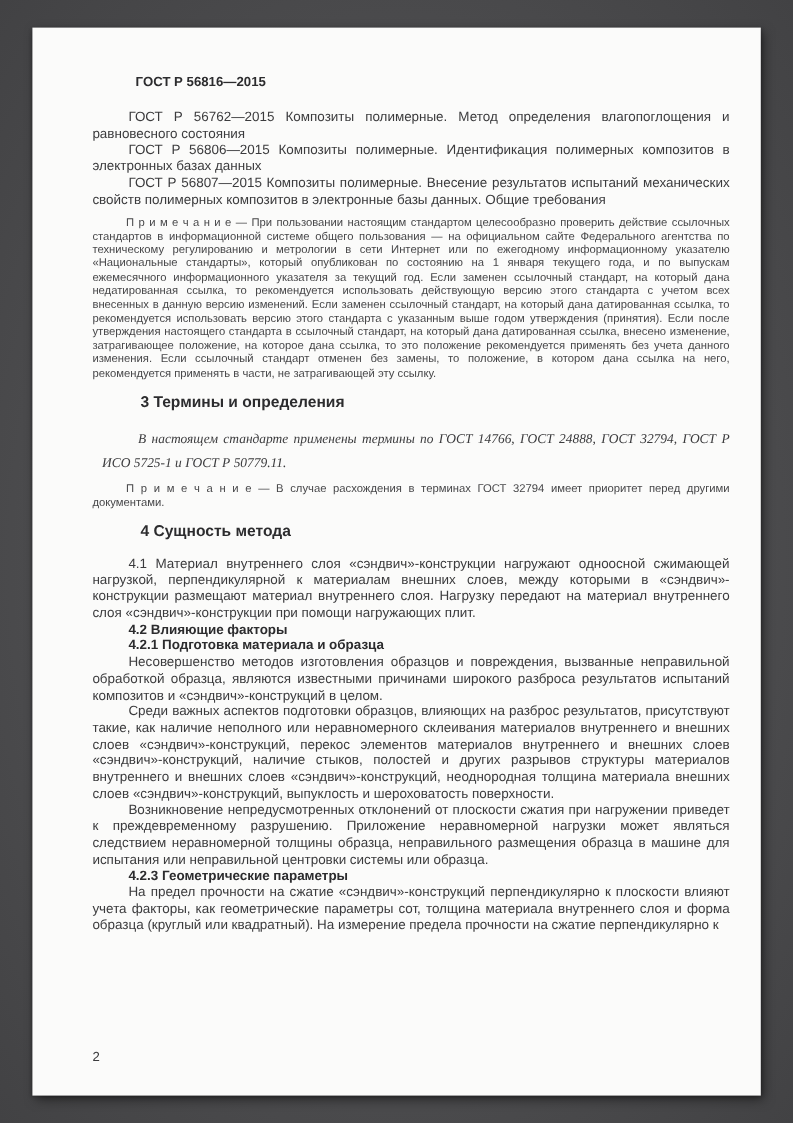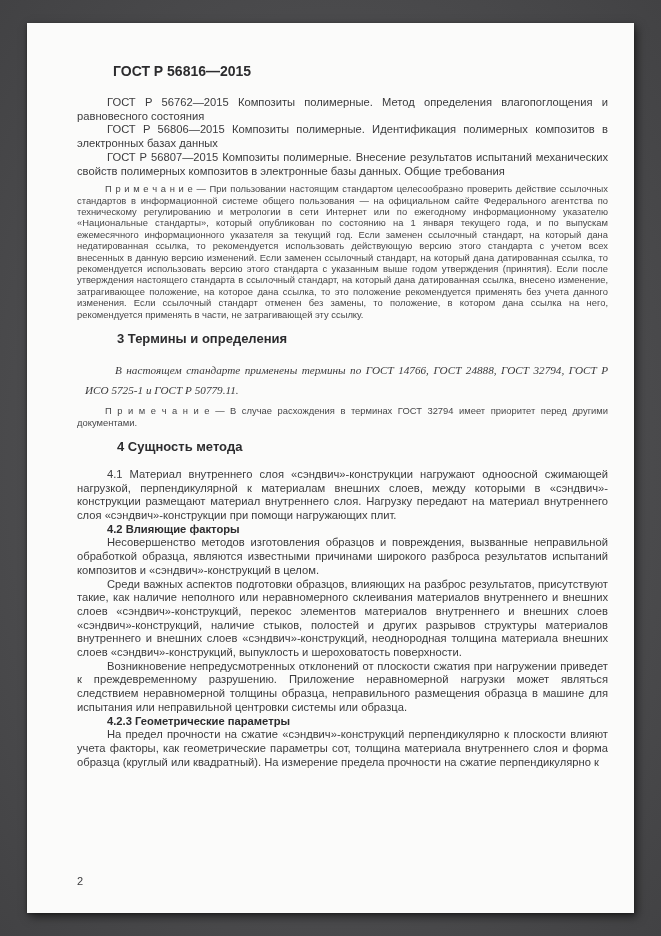--- a/index.html
+++ b/index.html
@@ -22,21 +22,21 @@
     width: 607px;
     height: 890px;
     background: #fbfbfa;
     box-shadow: 3px 4px 9px rgba(0,0,0,0.5), 0 1px 3px rgba(0,0,0,0.35);
     padding: 40px 26px 0 50px;
     overflow: hidden;
     color: #3b3b3d;
   }
   .doc-header {
     font-weight: bold;
-    font-size: 14px;
+    font-size: 11px;
     color: #2c2c2e;
     margin-bottom: 17px;
     padding-left: 36px;
   }
   .para {
     font-size: 11.2px;
     line-height: 13.7px;
     text-align: justify;
     text-indent: 30px;
     color: #3b3b3d;
@@ -102,20 +102,21 @@
 
     <p class="italic-para">В настоящем стандарте применены термины по ГОСТ 14766, ГОСТ 24888, ГОСТ 32794, ГОСТ Р ИСО 5725-1 и ГОСТ Р 50779.11.</p>
 
     <p class="note">П р и м е ч а н и е — В случае расхождения в терминах ГОСТ 32794 имеет приоритет перед другими документами.</p>
 
     <div class="heading">4  Сущность метода</div>
 
     <p class="para">4.1  Материал внутреннего слоя «сэндвич»-конструкции нагружают одноосной сжимающей нагрузкой, перпендикулярной к материалам внешних слоев, между которыми в «сэндвич»-конструкции размещают материал внутреннего слоя. Нагрузку передают на материал внутреннего слоя «сэндвич»-конструкции при помощи нагружающих плит.</p>
 
     <p class="sub">4.2  Влияющие факторы</p>
+    <p class="sub">4.2.1  Подготовка материала и образца</p>
 
     <p class="para">Несовершенство методов изготовления образцов и повреждения, вызванные неправильной обработкой образца, являются известными причинами широкого разброса результатов испытаний композитов и «сэндвич»-конструкций в целом.</p>
     <p class="para">Среди важных аспектов подготовки образцов, влияющих на разброс результатов, присутствуют такие, как наличие неполного или неравномерного склеивания материалов внутреннего и внешних слоев «сэндвич»-конструкций, перекос элементов материалов внутреннего и внешних слоев «сэндвич»-конструкций, наличие стыков, полостей и других разрывов структуры материалов внутреннего и внешних слоев «сэндвич»-конструкций, неоднородная толщина материала внешних слоев «сэндвич»-конструкций, выпуклость и шероховатость поверхности.</p>
 
     <p class="para">Возникновение непредусмотренных отклонений от плоскости сжатия при нагружении приведет к преждевременному разрушению. Приложение неравномерной нагрузки может являться следствием неравномерной толщины образца, неправильного размещения образца в машине для испытания или неправильной центровки системы или образца.</p>
 
     <p class="sub">4.2.3  Геометрические параметры</p>
     <p class="para">На предел прочности на сжатие «сэндвич»-конструкций перпендикулярно к плоскости влияют учета факторы, как геометрические параметры сот, толщина материала внутреннего слоя и форма образца (круглый или квадратный). На измерение предела прочности на сжатие перпендикулярно к</p>
 
     <div class="page-number">2</div>

